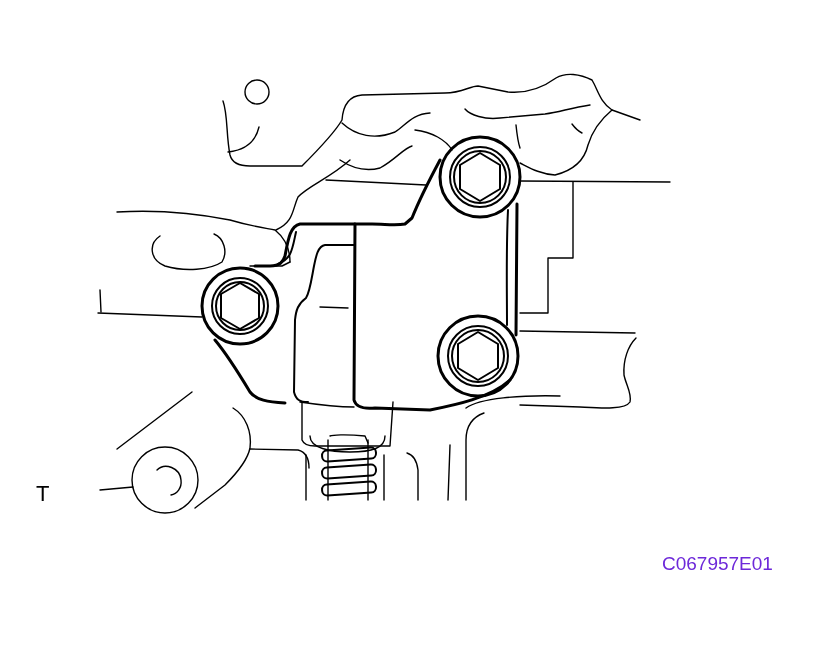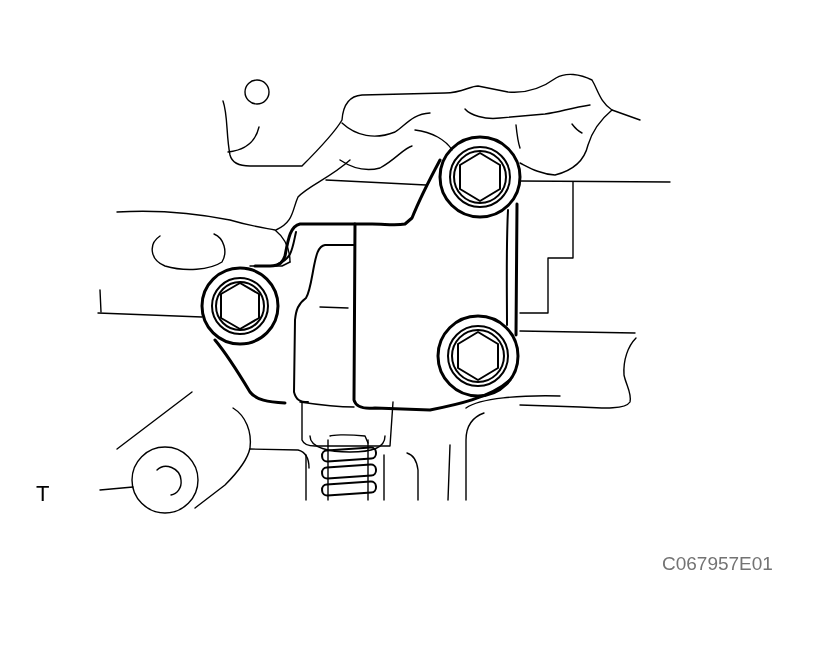--- a/index.html
+++ b/index.html
@@ -1,19 +1,19 @@
 <!DOCTYPE html>
 <html><head>
   <meta charset="utf-8">
   <style>
     html, body { margin: 0; padding: 0; background: #ffffff; }
     body { width: 816px; height: 647px; position: relative; overflow: hidden; font-family: "Liberation Sans", sans-serif; }
     #drawing { position: absolute; left: 0; top: 0; }
     .t-mark { position: absolute; left: 36px; top: 483px; font-size: 22px; color: #000; line-height: 1; font-family: "Liberation Sans", sans-serif; }
-    .fig-code { position: absolute; left: 662px; top: 553px; font-size: 19px; color: #737373; letter-spacing: 0px; font-family: "Liberation Sans", sans-serif; }
+    .fig-code { position: absolute; left: 662px; top: 553px; font-size: 19px; color: #6d28d9; letter-spacing: 0px; font-family: "Liberation Sans", sans-serif; }
     .thin { fill: none; stroke: #000; stroke-width: 1.4; stroke-linecap: round; stroke-linejoin: round; }
     .med { fill: none; stroke: #000; stroke-width: 2; stroke-linecap: round; stroke-linejoin: round; }
     .thick { fill: none; stroke: #000; stroke-width: 3; stroke-linecap: round; stroke-linejoin: round; }
   </style>
 </head>
 <body>
 
 <svg id="drawing" width="816" height="647" viewBox="0 0 816 647" xmlns="http://www.w3.org/2000/svg">
 
   <g>

